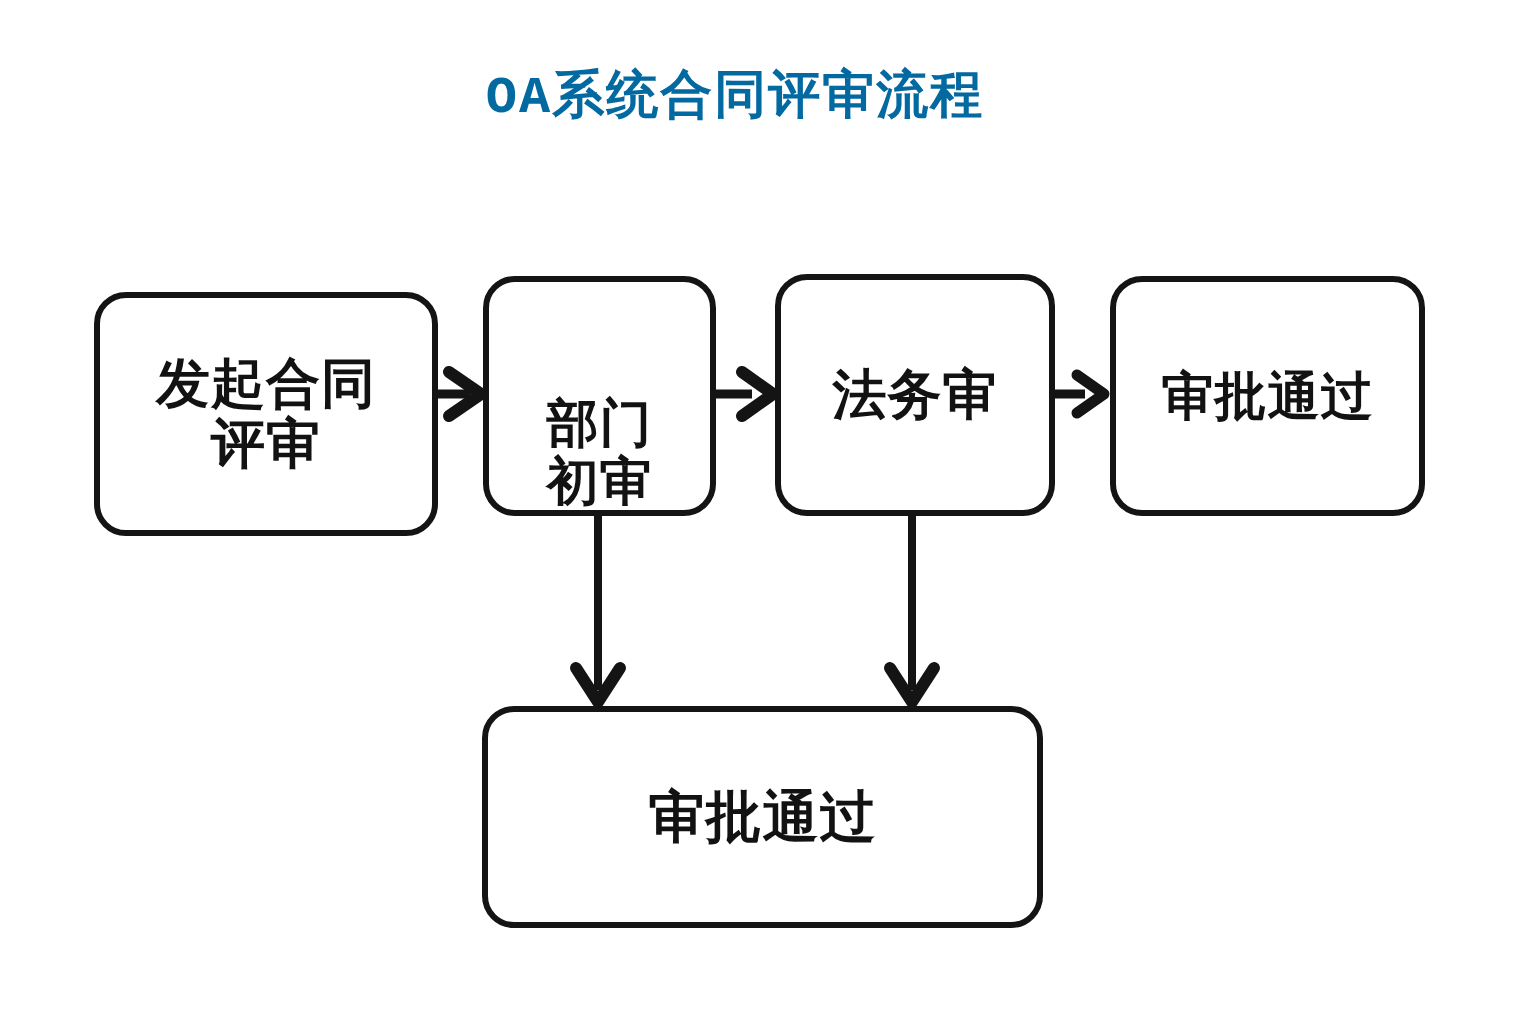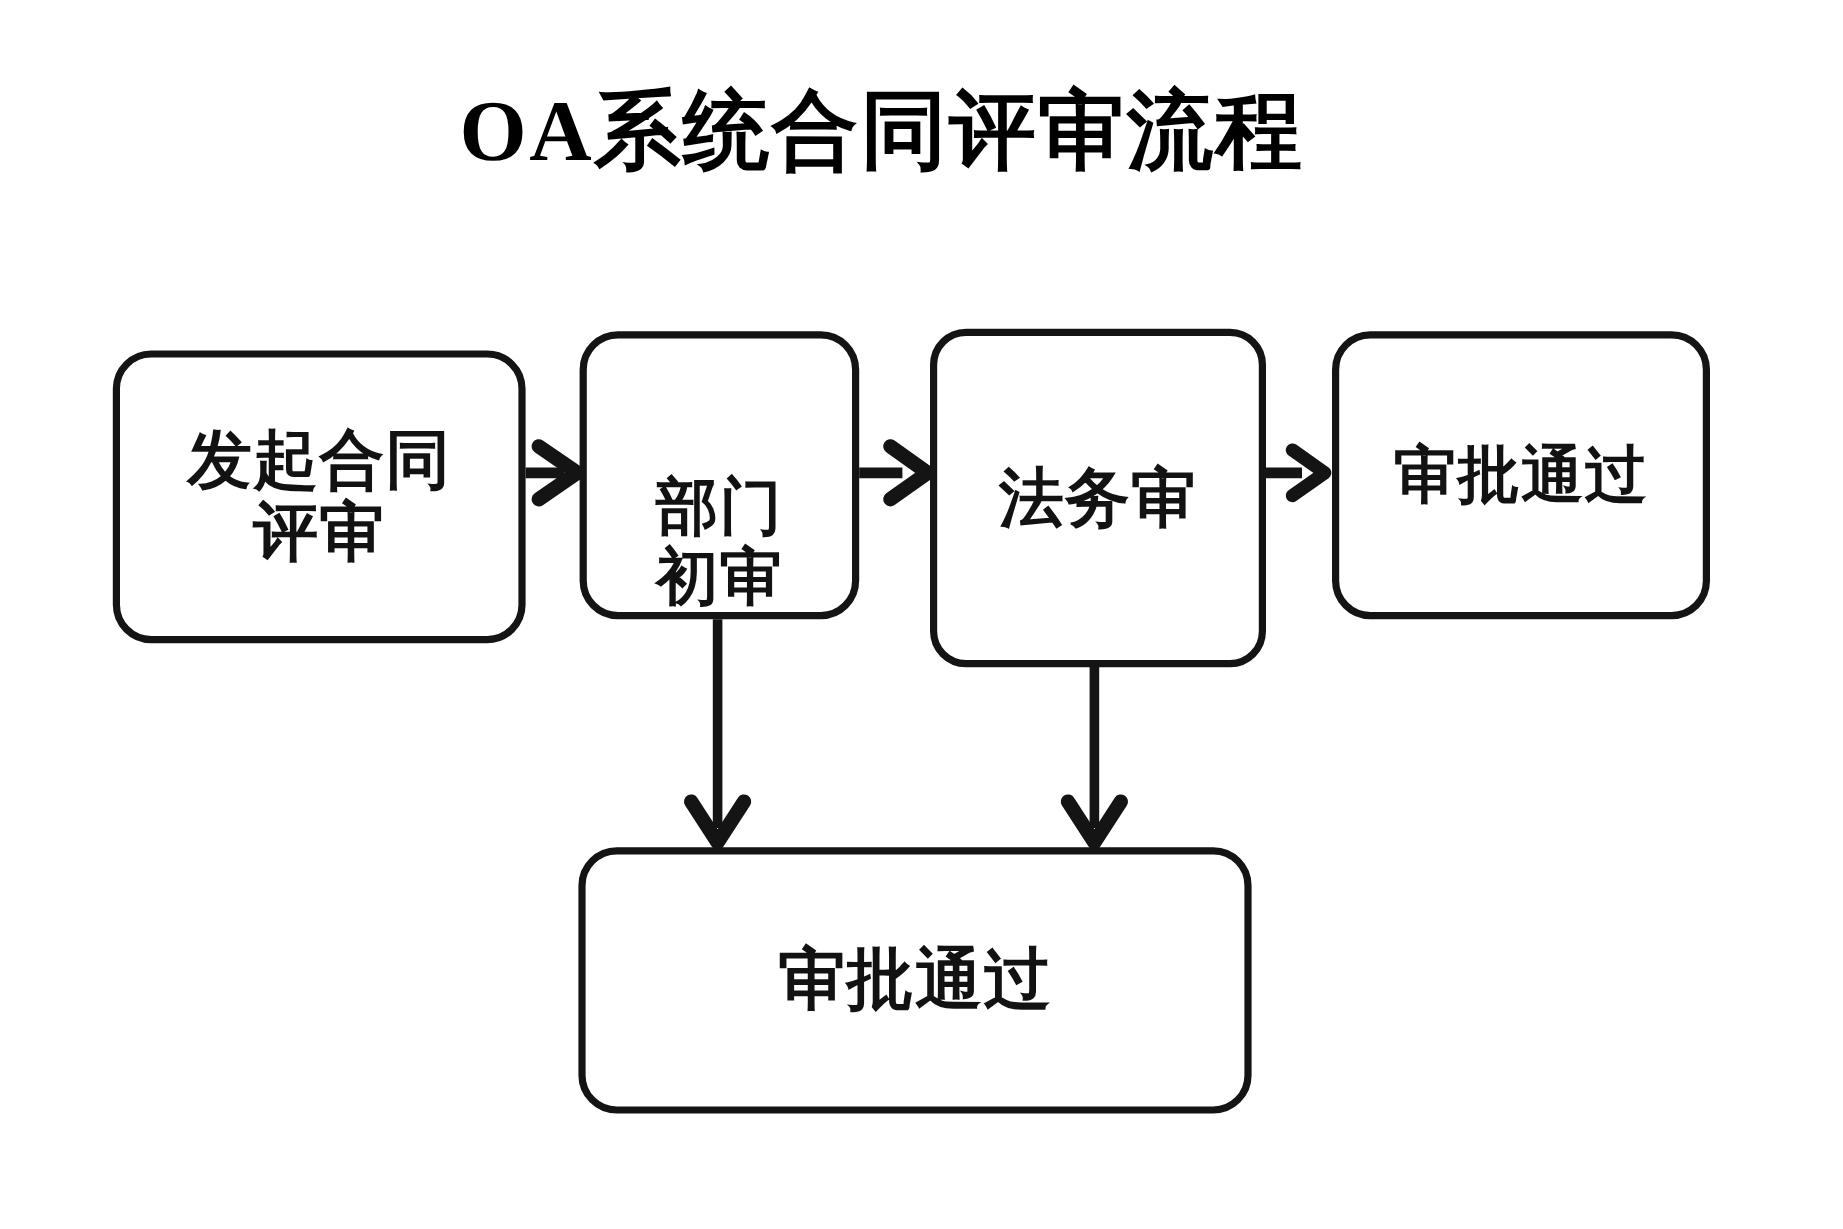--- a/index.html
+++ b/index.html
@@ -18,27 +18,27 @@
     width: 1536px;
     height: 1024px;
     background: #ffffff;
   }
   #title {
     position: absolute;
     left: 0;
     top: 72px;
     width: 1470px;
     text-align: center;
-    font-size: 72px;
+    font-size: 52px;
     font-weight: 700;
     letter-spacing: 2px;
-    color: #000000;
+    color: #0369a1;
     line-height: 1.05;
     white-space: nowrap;
-    font-family: Liberation Serif, serif;
+    font-family: Liberation Mono, monospace;
   }
   .node {
     position: absolute;
     box-sizing: border-box;
     border: 6px solid #141414;
     border-radius: 32px;
     background: #ffffff;
     display: flex;
     align-items: center;
     justify-content: center;
@@ -46,21 +46,21 @@
     color: #121212;
     font-weight: 700;
     font-family: "DejaVu Sans", "Liberation Sans", sans-serif;
     line-height: 1.12;
     letter-spacing: 1px;
   }
   .node-label { display: block; white-space: pre-line; }
 
   #node-start   { left: 94px;  top: 272px; width: 344px; height: 244px; font-size: 54px; margin-top: 20px; }
   #node-dept    { left: 483px; top: 276px; width: 233px; height: 240px; font-size: 52px; align-items: flex-end; }
-  #node-legal   { left: 775px; top: 274px; width: 280px; height: 282px; font-size: 54px; border-radius: 30px; }
+  #node-legal   { left: 775px; top: 274px; width: 280px; height: 242px; font-size: 54px; }
   #node-approve { left: 1110px;top: 276px; width: 315px; height: 240px; font-size: 52px; }
   #node-final   { left: 482px; top: 706px; width: 561px; height: 222px; font-size: 56px; }
 
   #edges {
     position: absolute;
     left: 0; top: 0;
     width: 1536px; height: 1024px;
     pointer-events: none;
   }
 </style>

